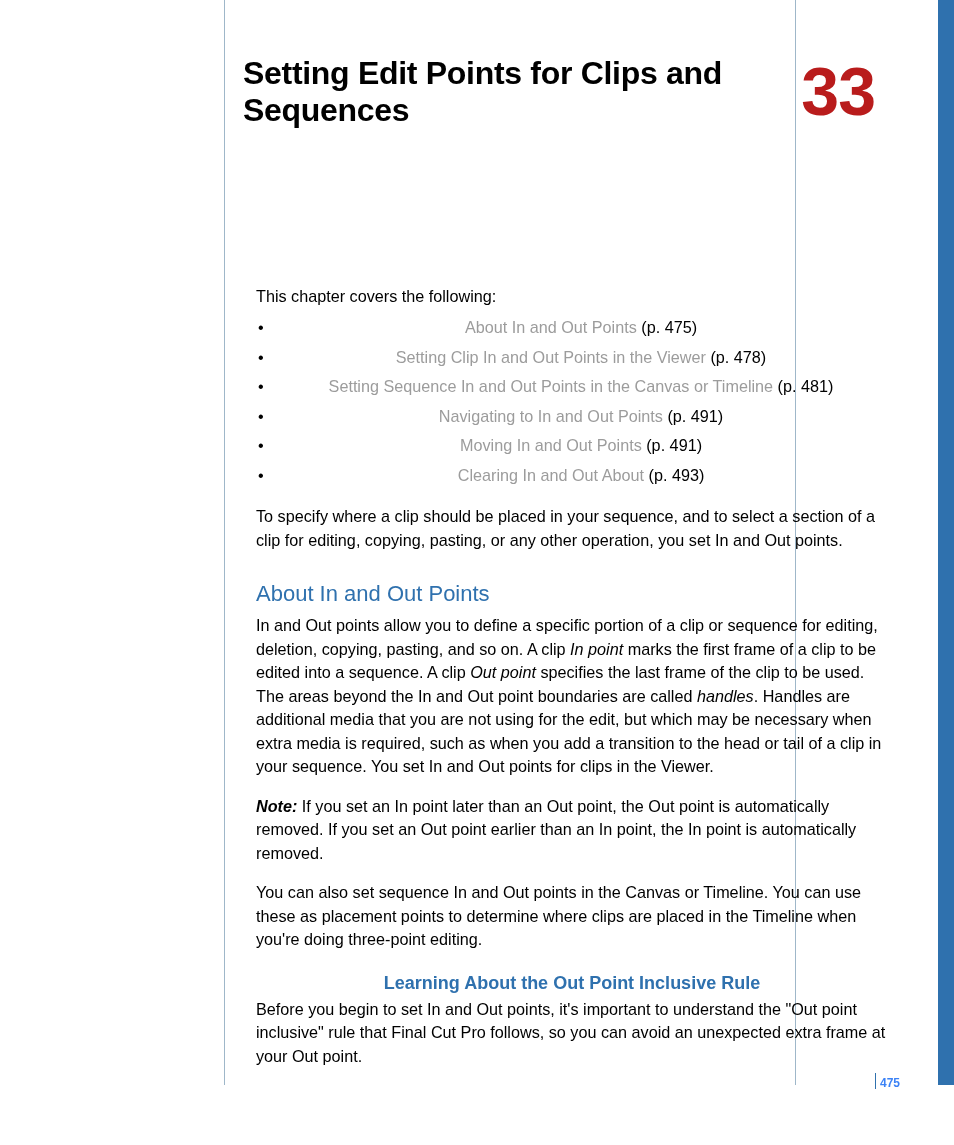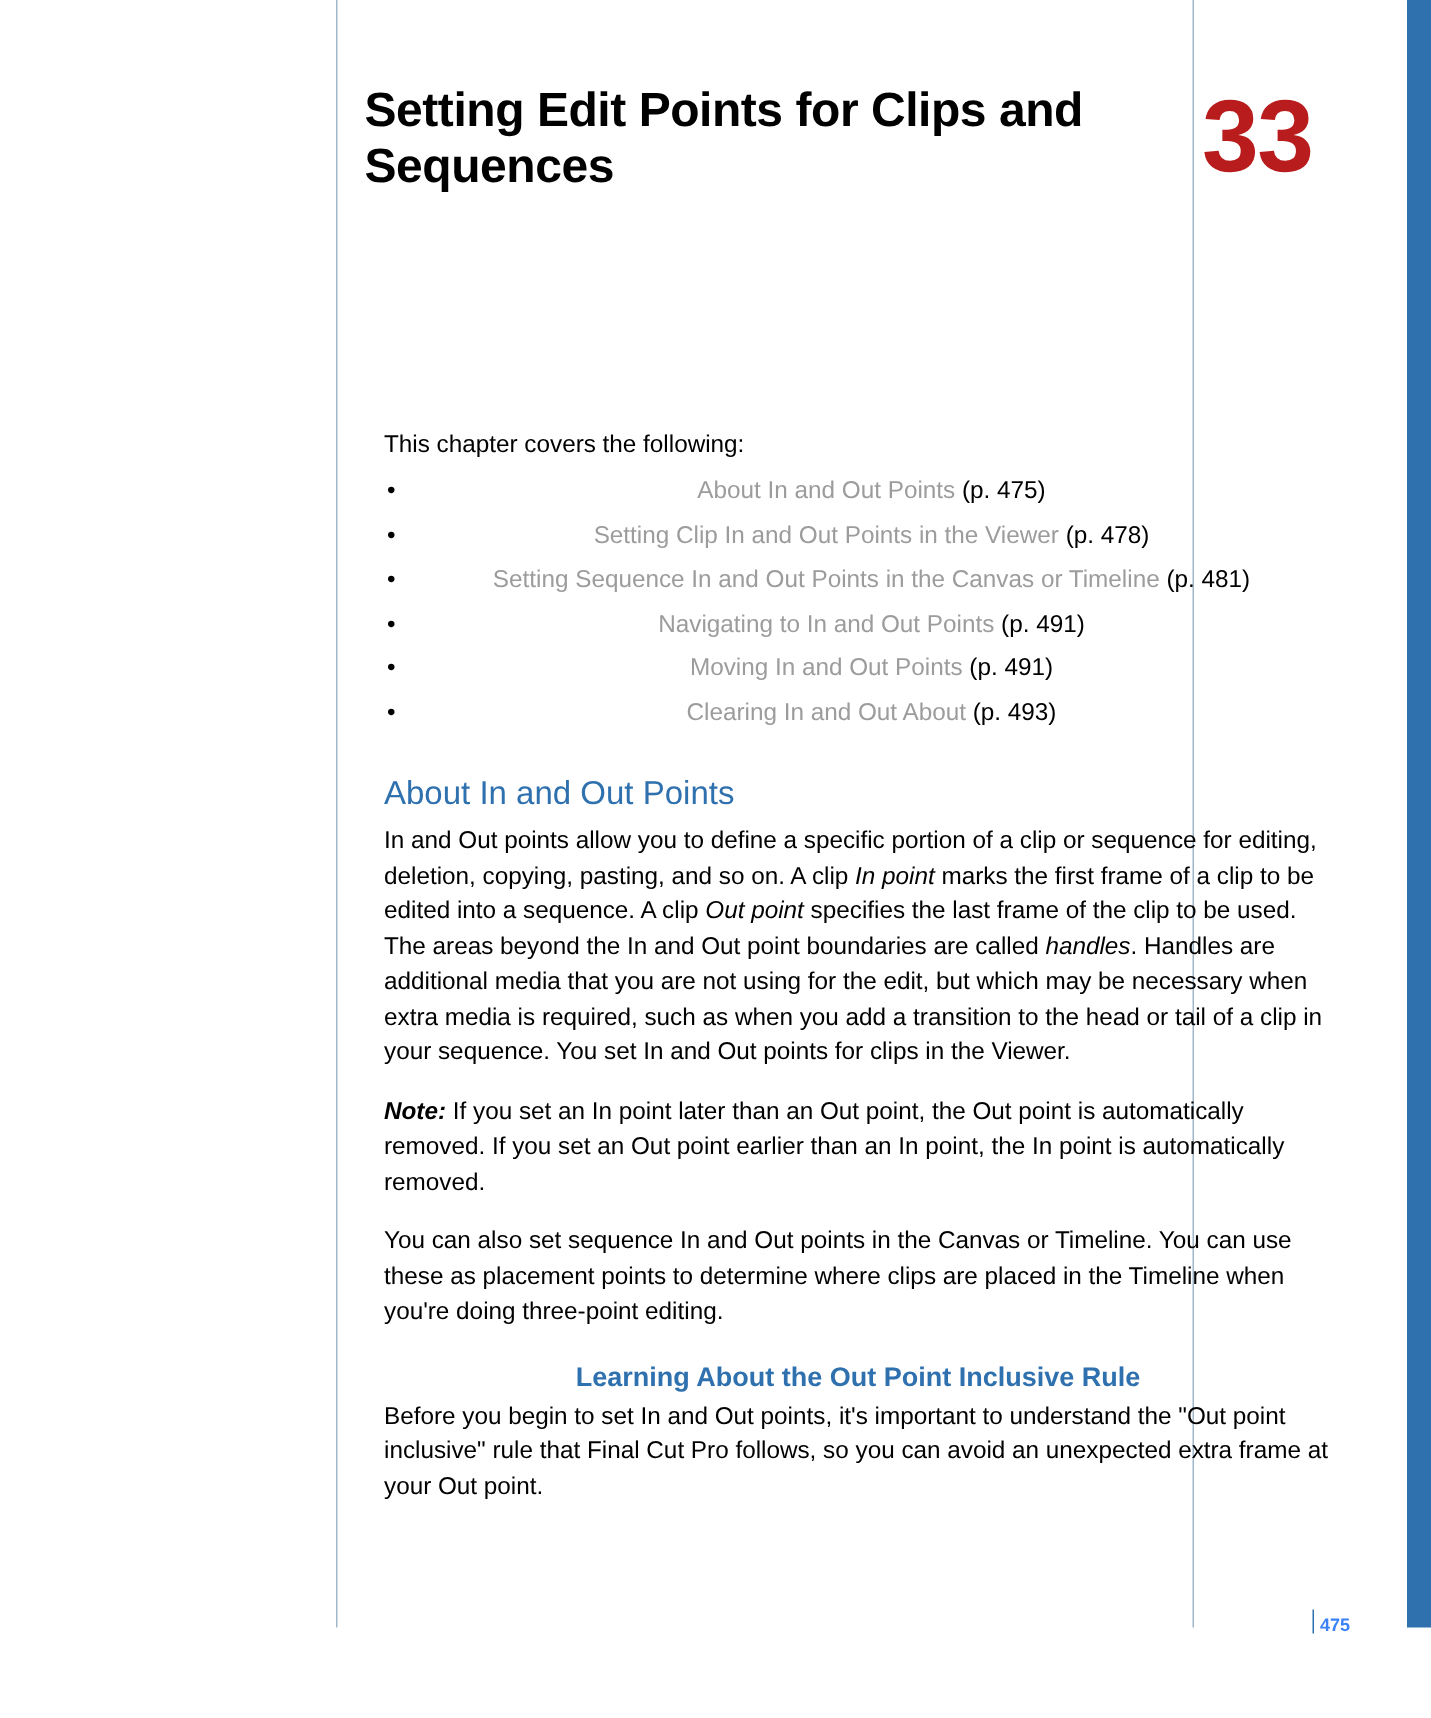--- a/index.html
+++ b/index.html
@@ -62,20 +62,21 @@
       <li>
         <span class="toc-link">Moving In and Out Points</span>
         <span class="toc-page">(p. 491)</span>
       </li>
       <li>
         <span class="toc-link">Clearing In and Out About</span>
         <span class="toc-page">(p. 493)</span>
       </li>
     </ul>
 
+    <p class="body">To specify where a clip should be placed in your sequence, and to select a section of a clip for editing, copying, pasting, or any other operation, you set In and Out points.</p>
 
     <h2 class="section">About In and Out Points</h2>
     <p class="body">
       <span>In and Out points allow you to define a specific portion of a clip or sequence for editing, deletion, copying, pasting, and so on. A clip </span><span class="italic">In point</span><span> marks the first frame of a clip to be edited into a sequence. A clip </span><span class="italic">Out point</span><span> specifies the last frame of the clip to be used. The areas beyond the In and Out point boundaries are called </span><span class="italic">handles</span><span>. Handles are additional media that you are not using for the edit, but which may be necessary when extra media is required, such as when you add a transition to the head or tail of a clip in your sequence. You set In and Out points for clips in the Viewer.</span>
     </p>
     <p class="body">
       <span class="bolditalic">Note:  </span><span>If you set an In point later than an Out point, the Out point is automatically removed. If you set an Out point earlier than an In point, the In point is automatically removed.</span>
     </p>
     <p class="body">You can also set sequence In and Out points in the Canvas or Timeline. You can use these as placement points to determine where clips are placed in the Timeline when you're doing three-point editing.</p>
 

